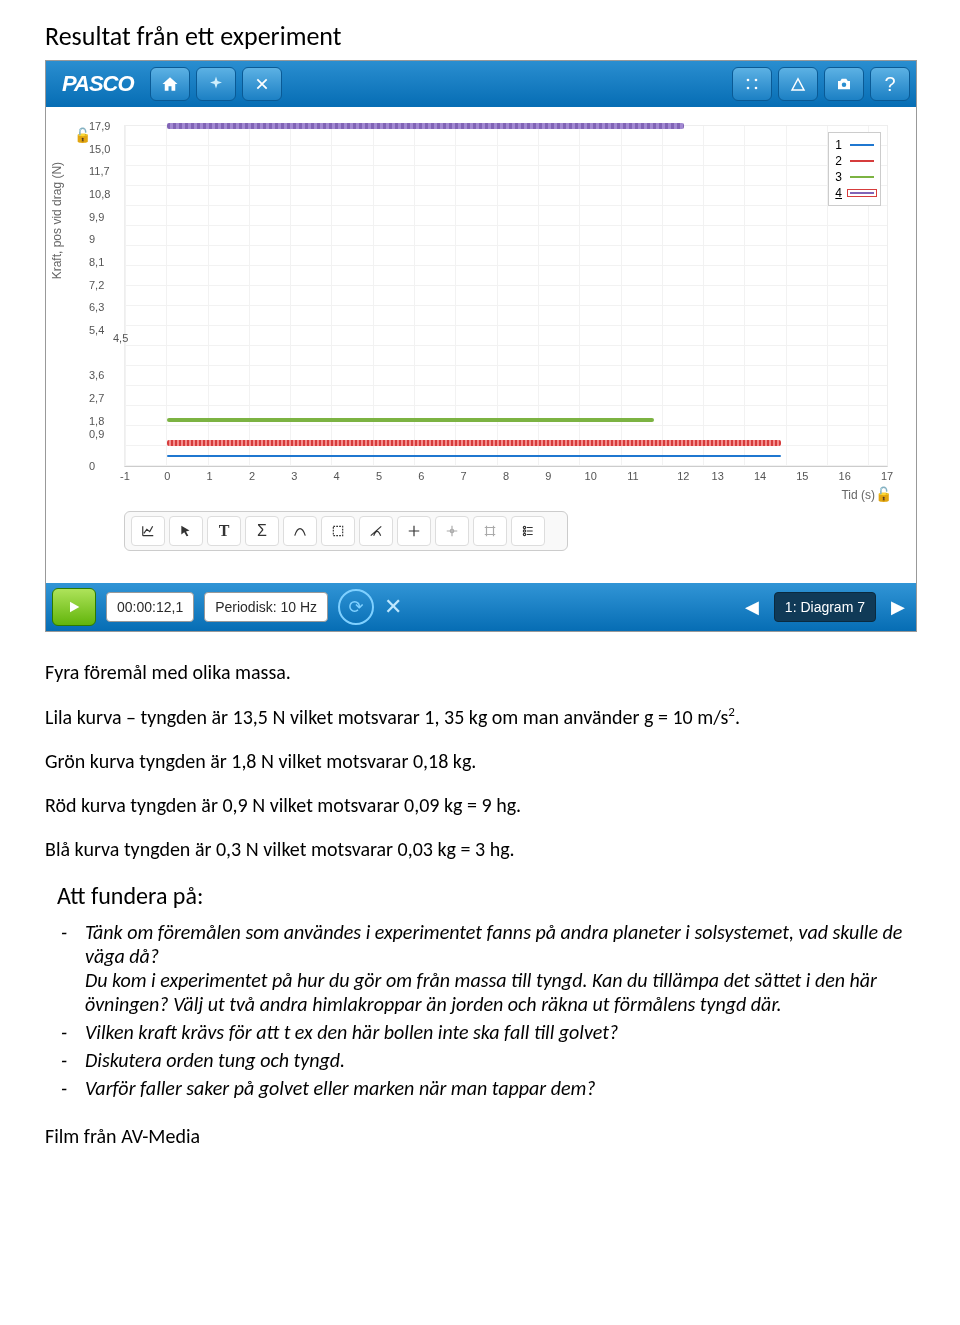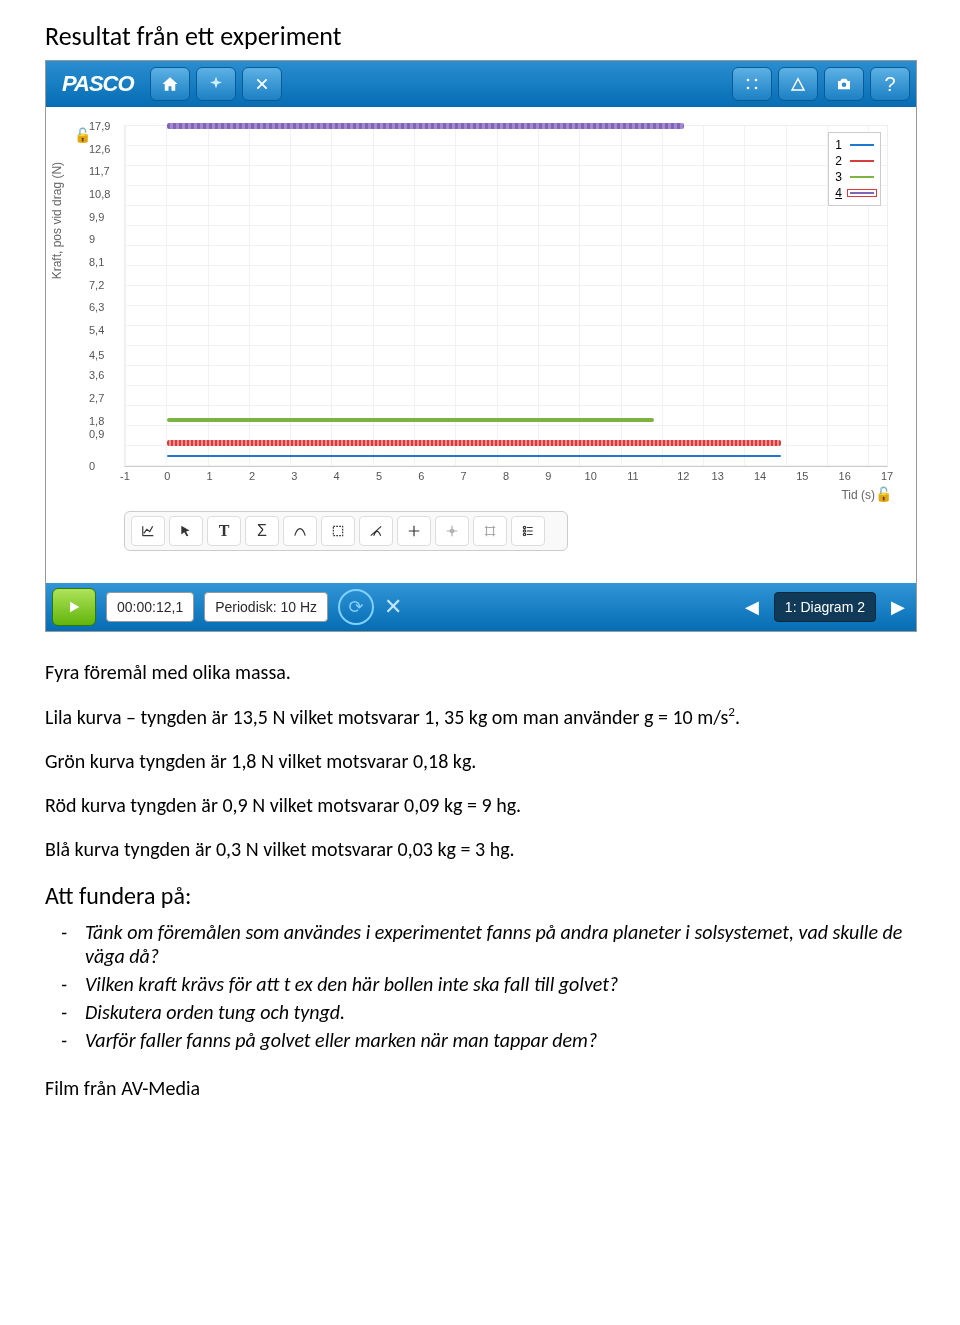--- a/index.html
+++ b/index.html
@@ -5,21 +5,21 @@
   body {
     margin: 0;
     font-family: Calibri, Arial, sans-serif;
     font-size: 20px;
     color: #000;
     max-width: 960px;
     padding: 20px 45px;
     box-sizing: border-box;
   }
   h2 { font-size: 26px; font-weight: 400; margin: 0 0 8px 0; }
-  h3 { font-size: 24px; font-weight: 400; margin: 18px 0 8px 0; }
+  h3 { font-size: 24px; font-weight: 400; margin: 18px 0 8px 12px; }
   .sup { font-size: 0.65em; vertical-align: super; }
 
   
   .app {
     width: 100%;
     border: 1px solid #999;
     font-family: Arial, sans-serif;
   }
   .app-top {
     background: linear-gradient(#2a8ed0, #066db4);
@@ -191,30 +191,30 @@
             <span class="sw sw4"></span>
           </div>
       </div>
       <span class="xaxis-label">Tid (s)</span>
       <span class="lock2">🔓</span>
     <span class="ytick" style="top: 340px;">0</span>
         <span class="ytick" style="top: 308px;">0,9</span>
         <span class="ytick" style="top: 294.667px;">1,8</span>
         <span class="ytick" style="top: 272px;">2,7</span>
         <span class="ytick" style="top: 249.333px;">3,6</span>
-        <span class="ytick" style="top: 229px;">4,5</span>
+        <span class="ytick" style="top: 212px; margin-left: 24px;">4,5</span>
         <span class="ytick" style="top: 204px;">5,4</span>
         <span class="ytick" style="top: 181.333px;">6,3</span>
         <span class="ytick" style="top: 158.667px;">7,2</span>
         <span class="ytick" style="top: 136px;">8,1</span>
         <span class="ytick" style="top: 113.333px;">9</span>
         <span class="ytick" style="top: 90.6667px;">9,9</span>
         <span class="ytick" style="top: 68px;">10,8</span>
         <span class="ytick" style="top: 45.3333px;">11,7</span>
-        <span class="ytick" style="top: 22.6667px;">12,6</span>
+        <span class="ytick" style="top: 22.6667px;">15,0</span>
         <span class="ytick" style="top: 0px;">17,9</span>
         <span class="xtick" style="left: 0px;">-1</span>
         <span class="xtick" style="left: 42.3333px;">0</span>
         <span class="xtick" style="left: 84.6667px;">1</span>
         <span class="xtick" style="left: 127px;">2</span>
         <span class="xtick" style="left: 169.333px;">3</span>
         <span class="xtick" style="left: 211.667px;">4</span>
         <span class="xtick" style="left: 254px;">5</span>
         <span class="xtick" style="left: 296.333px;">6</span>
         <span class="xtick" style="left: 338.667px;">7</span>
@@ -293,38 +293,39 @@
       <svg width="16" height="16" viewBox="0 0 24 24">
           <path d="M6 4l14 8-14 8z"></path>
         </svg>
     </div>
     <div class="timepill">00:00:12,1</div>
     <div class="ratepill">Periodisk: 10 Hz</div>
     <div class="circ">⟳</div>
     <div class="tools-ic">✕</div>
     <div class="flex-grow"></div>
     <div class="nav-tri">◀</div>
-    <div class="diapill">1: Diagram 2</div>
+    <div class="diapill">1: Diagram 7</div>
     <div class="nav-tri">▶</div>
   </div>
 </div>
 
 <div class="body-text" style="margin-top:28px;">
   <p>Fyra föremål med olika massa.</p>
   <p>
     <span>Lila kurva – tyngden är 13,5 N vilket motsvarar 1, 35 kg om man använder g = 10 m/s</span><span class="sup">2</span><span>.</span>
   </p>
   <p>Grön kurva tyngden är 1,8 N vilket motsvarar 0,18 kg.</p>
   <p>Röd kurva tyngden är 0,9 N vilket motsvarar 0,09 kg = 9 hg.</p>
   <p>Blå kurva tyngden är 0,3 N vilket motsvarar 0,03 kg = 3 hg.</p>
 
   <h3>Att fundera på:</h3>
   <ul class="qs">
     <li>
       <span>Tänk om föremålen som användes i experimentet fanns på andra planeter i solsystemet, vad skulle de väga då?</span><br>
+      <span>Du kom i experimentet på hur du gör om från massa till tyngd. Kan du tillämpa det sättet i den här övningen? Välj ut två andra himlakroppar än jorden och räkna ut förmålens tyngd där.</span>
     </li>
     <li>Vilken kraft krävs för att t ex den här bollen inte ska fall till golvet?</li>
     <li>Diskutera orden tung och tyngd.</li>
-    <li>Varför faller fanns på golvet eller marken när man tappar dem?</li>
+    <li>Varför faller saker på golvet eller marken när man tappar dem?</li>
   </ul>
 </div>
 
 <div class="footer-note">Film från AV-Media</div>
 
 </body></html>

